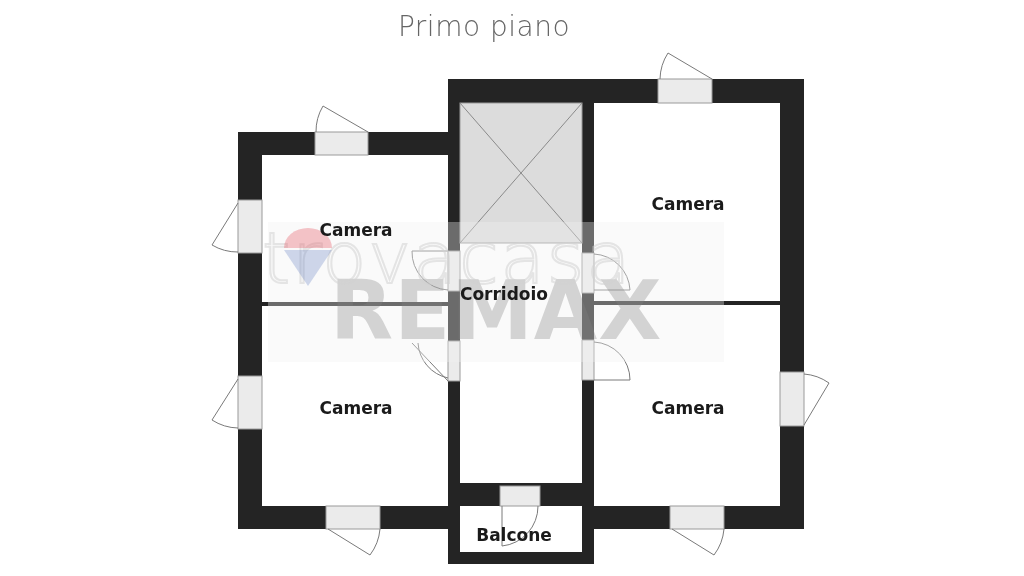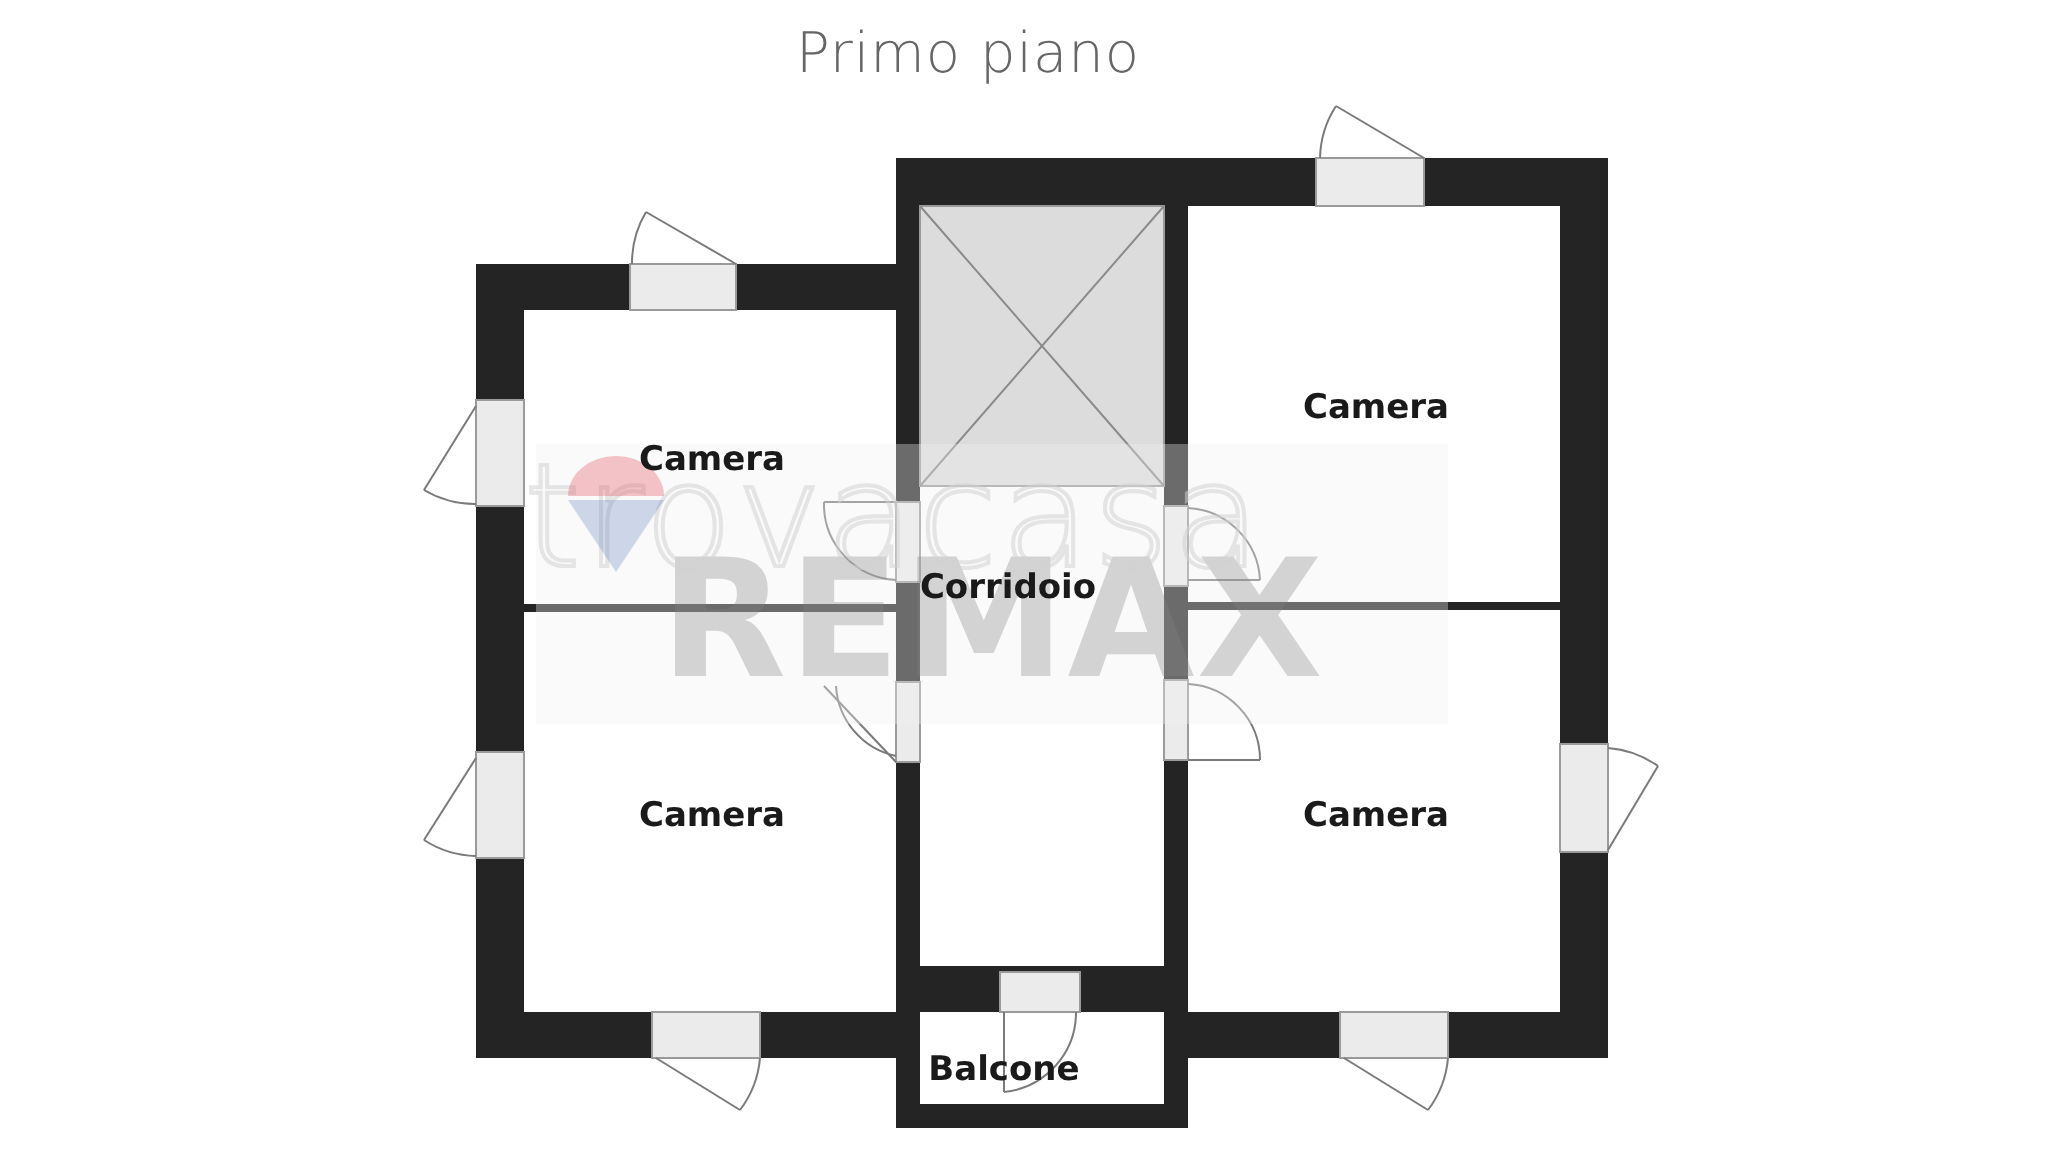--- a/index.html
+++ b/index.html
@@ -127,13 +127,13 @@
 <svg class="wm" style="left:280px;top:228px" width="56" height="60">
   <path d="M4 20 A24 20 0 0 1 52 20 Z" fill="rgba(230,90,100,0.35)"></path>
   <path d="M4 22 L52 22 L28 58 Z" fill="rgba(90,120,190,0.28)"></path>
 </svg>
 
 <div class="room-label" style="left:356px;top:230px">Camera</div>
 <div class="room-label" style="left:688px;top:204px">Camera</div>
 <div class="room-label" style="left:504px;top:294px">Corridoio</div>
 <div class="room-label" style="left:356px;top:408px">Camera</div>
 <div class="room-label" style="left:688px;top:408px">Camera</div>
-<div class="room-label" style="left:502px;top:535px">Balcone</div>
+<div class="room-label" style="left:514px;top:535px">Balcone</div>
 
 </body></html>

